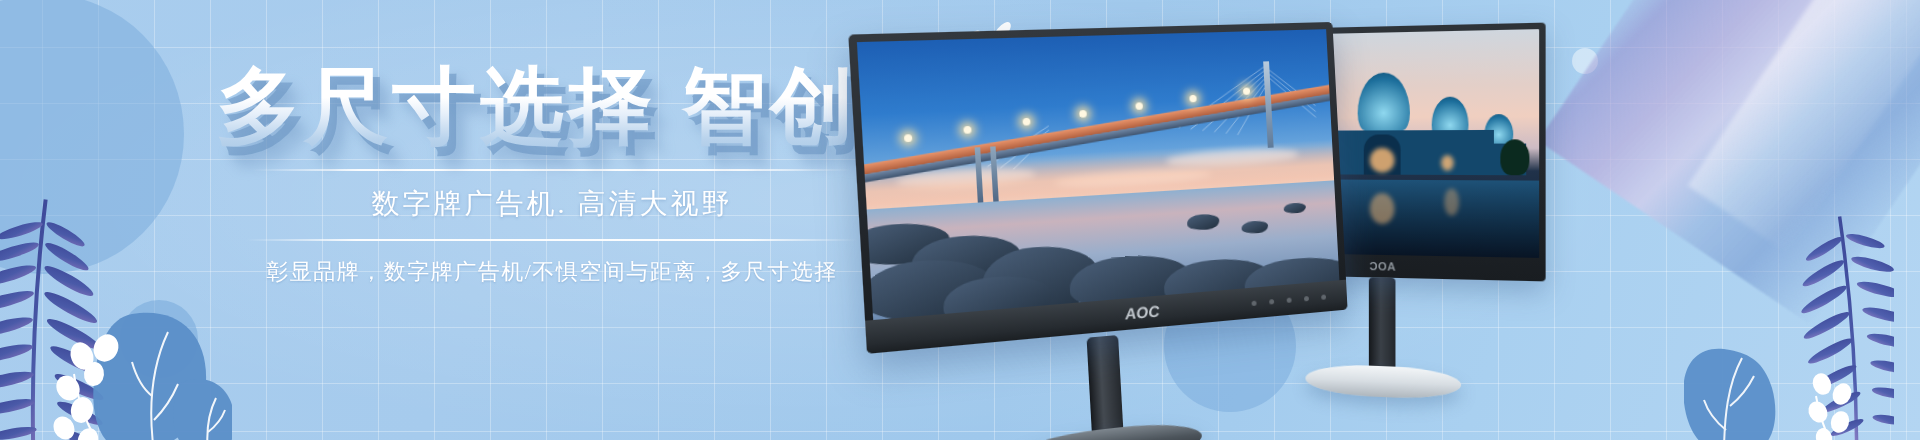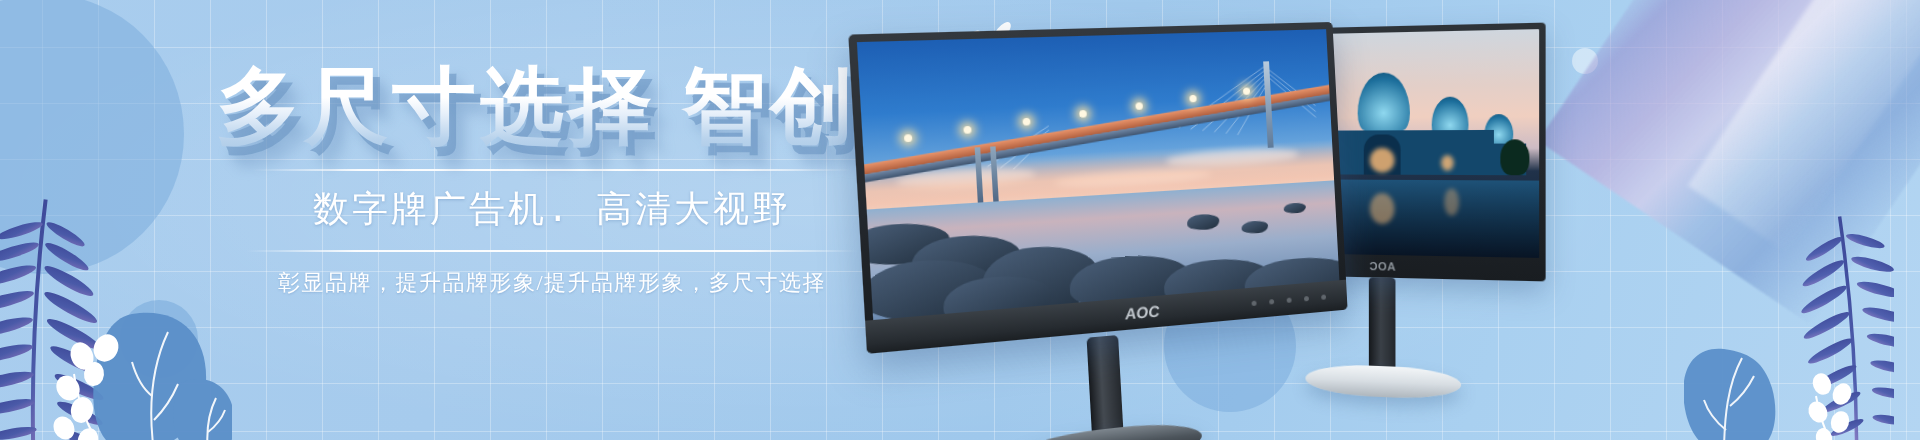--- a/index.html
+++ b/index.html
@@ -90,22 +90,22 @@
 
   .rule{
     height:2px;
     background:linear-gradient(90deg, rgba(255,255,255,0) 0%, rgba(255,255,255,.95) 18%, rgba(255,255,255,.95) 82%, rgba(255,255,255,0) 100%);
     margin:18px auto 0;
     width:600px;
   }
   .rule.narrow{ width:612px; margin-top:16px; }
 
   .subline{
-    font-family:Liberation Mono, monospace;
-    font-size:36px;
+    font-family:Liberation Serif, serif;
+    font-size:28px;
     letter-spacing:3px;
     color:#ffffff;
     margin-top:14px;
     white-space:nowrap;
     text-shadow:0 1px 3px rgba(96,136,184,.45);
   }
   .tagline{
     font-family:"Liberation Serif", serif;
     font-size:22px;
     letter-spacing:1.5px;
@@ -368,21 +368,21 @@
     </g>
   </svg>
 
   <div class="textblock">
     <div class="headline">
       <span>多尺寸选择</span><span class="sp"></span><span>智创未来</span>
     </div>
     <div class="rule"></div>
     <div class="subline">数字牌广告机. 高清大视野</div>
     <div class="rule narrow"></div>
-    <div class="tagline">彰显品牌，提升品牌形象/提升品牌形象，多尺寸选择</div>
+    <div class="tagline">彰显品牌，数字牌广告机/不惧空间与距离，多尺寸选择</div>
   </div>
 
   <div class="monitors">
 
     <div class="mon-back">
       <div class="neck"></div>
       <div class="base"></div>
       <div class="bezel"></div>
       <div class="screen">
         <div class="mosque">

